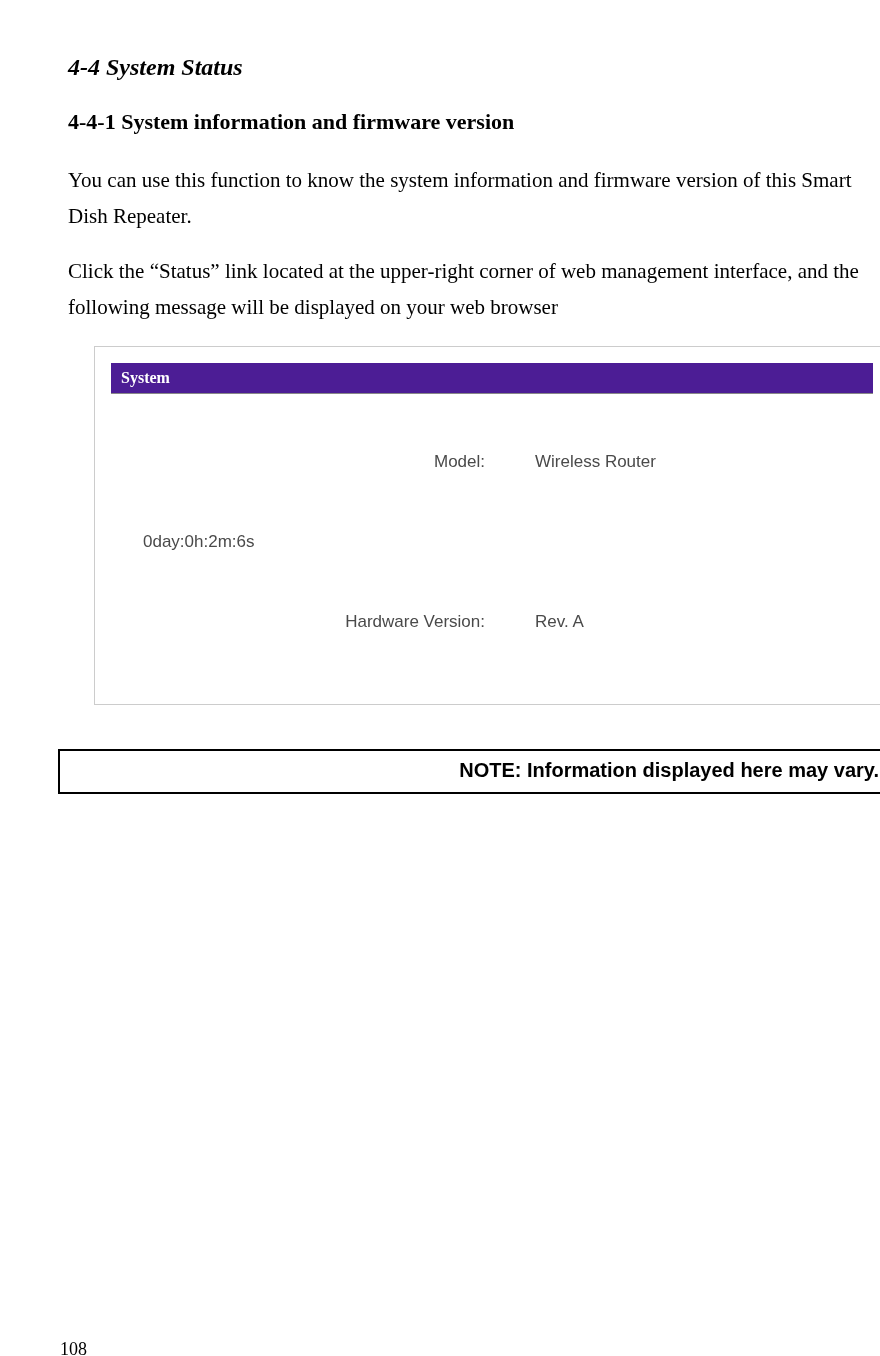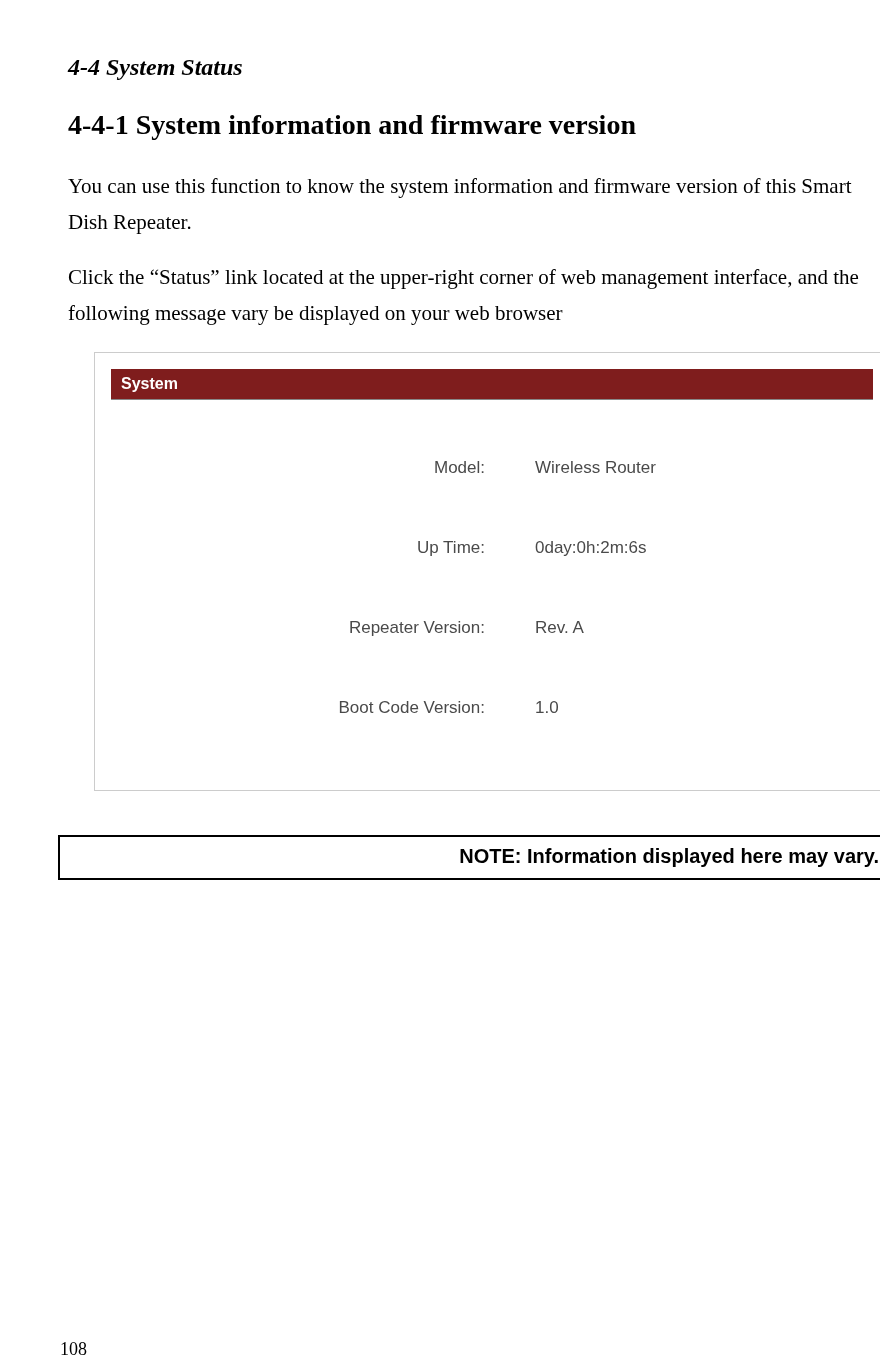--- a/index.html
+++ b/index.html
@@ -24,34 +24,34 @@
       font-weight: bold;
       font-style: italic;
       margin-bottom: 28px;
     }
     .para {
       font-size: 21px;
       line-height: 1.7;
       margin-bottom: 20px;
     }
     .subsection-title {
-      font-size: 28px;
+      font-size: 22px;
       font-weight: bold;
       margin-top: 2px;
       margin-bottom: 28px;
     }
     .screenshot-box {
       width: 796px;
       margin: 10px 0 0 42px;
       border: 1px solid #cccccc;
     }
     .system-header {
-      background: #7f1d1d;
+      background: #4c1d95;
       color: #ffffff;
-      font-family: Liberation Sans, sans-serif;
+      font-family: Liberation Serif, serif;
       font-weight: bold;
       font-size: 16px;
       padding: 6px 10px;
       border-bottom: 1px solid #888888;
     }
     .system-body {
       background: #ffffff;
       padding: 4px 0 18px 0;
       font-family: Arial, Helvetica, sans-serif;
       font-size: 17px;
@@ -93,40 +93,35 @@
 <body>
 
 <div class="content">
   <h1 class="section-title">4-4 System Status</h1>
 
 
   <h2 class="subsection-title">4-4-1 System information and firmware version</h2>
 
   <p class="para">You can use this function to know the system information and firmware version of this Smart Dish Repeater.</p>
 
-  <p class="para">Click the “Status” link located at the upper-right corner of web management interface, and the following message vary be displayed on your web browser</p>
+  <p class="para">Click the “Status” link located at the upper-right corner of web management interface, and the following message will be displayed on your web browser</p>
 
   <div class="screenshot-box">
     <div class="system-header">System</div>
     <div class="system-body">
       <div class="sys-row">
         <div class="sys-label">Model:</div>
         <div class="sys-value">Wireless Router</div>
       </div>
       <div class="sys-row">
-        <div class="sys-label">Up Time:</div>
         <div class="sys-value">0day:0h:2m:6s</div>
       </div>
       <div class="sys-row">
-        <div class="sys-label">Repeater Version:</div>
+        <div class="sys-label">Hardware Version:</div>
         <div class="sys-value">Rev. A</div>
-      </div>
-      <div class="sys-row">
-        <div class="sys-label">Boot Code Version:</div>
-        <div class="sys-value">1.0</div>
       </div>
     </div>
   </div>
 
   <div class="note-box">NOTE: Information displayed here may vary.</div>
 </div>
 
 <div class="page-number">108</div>
 
 </body></html>

